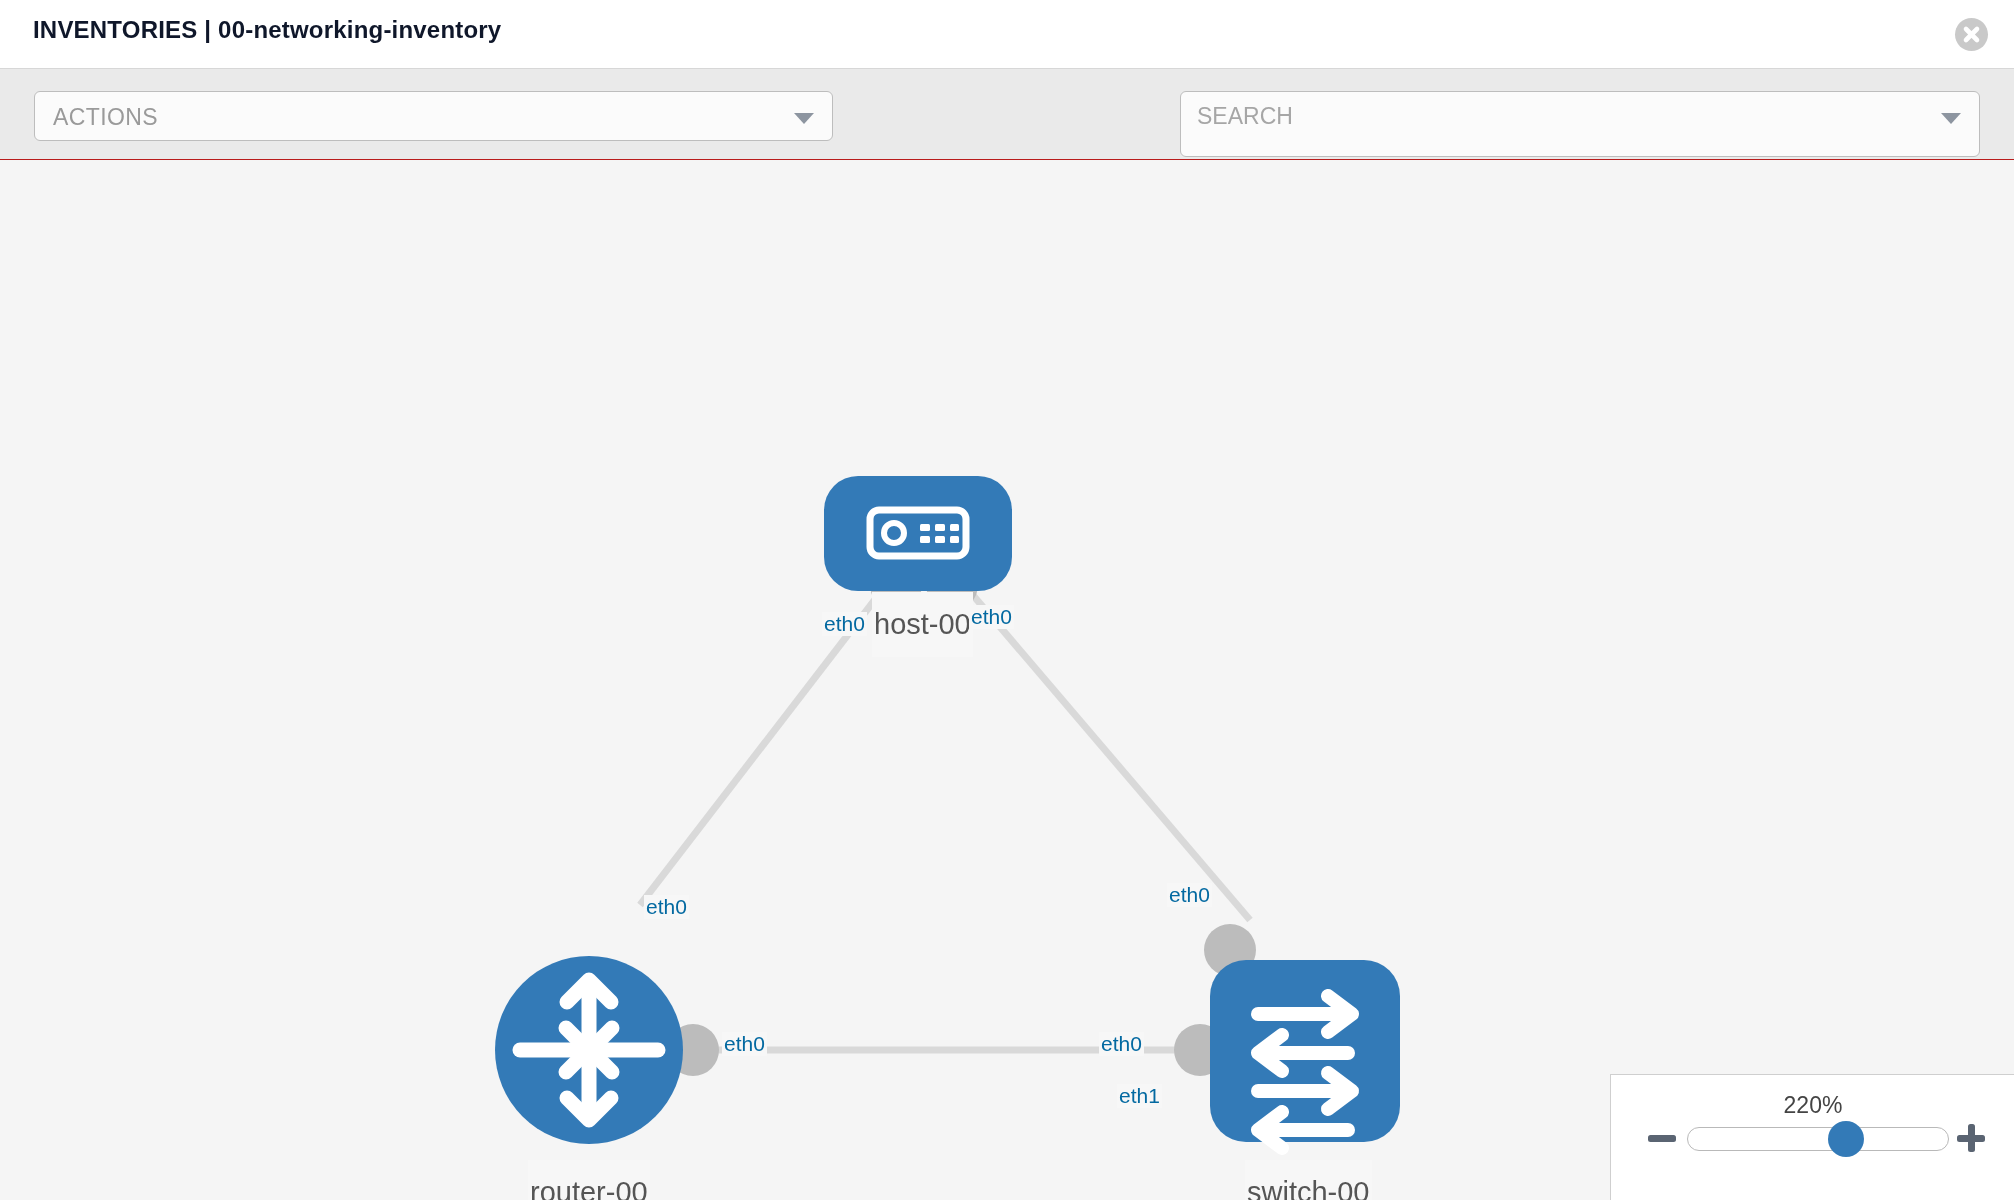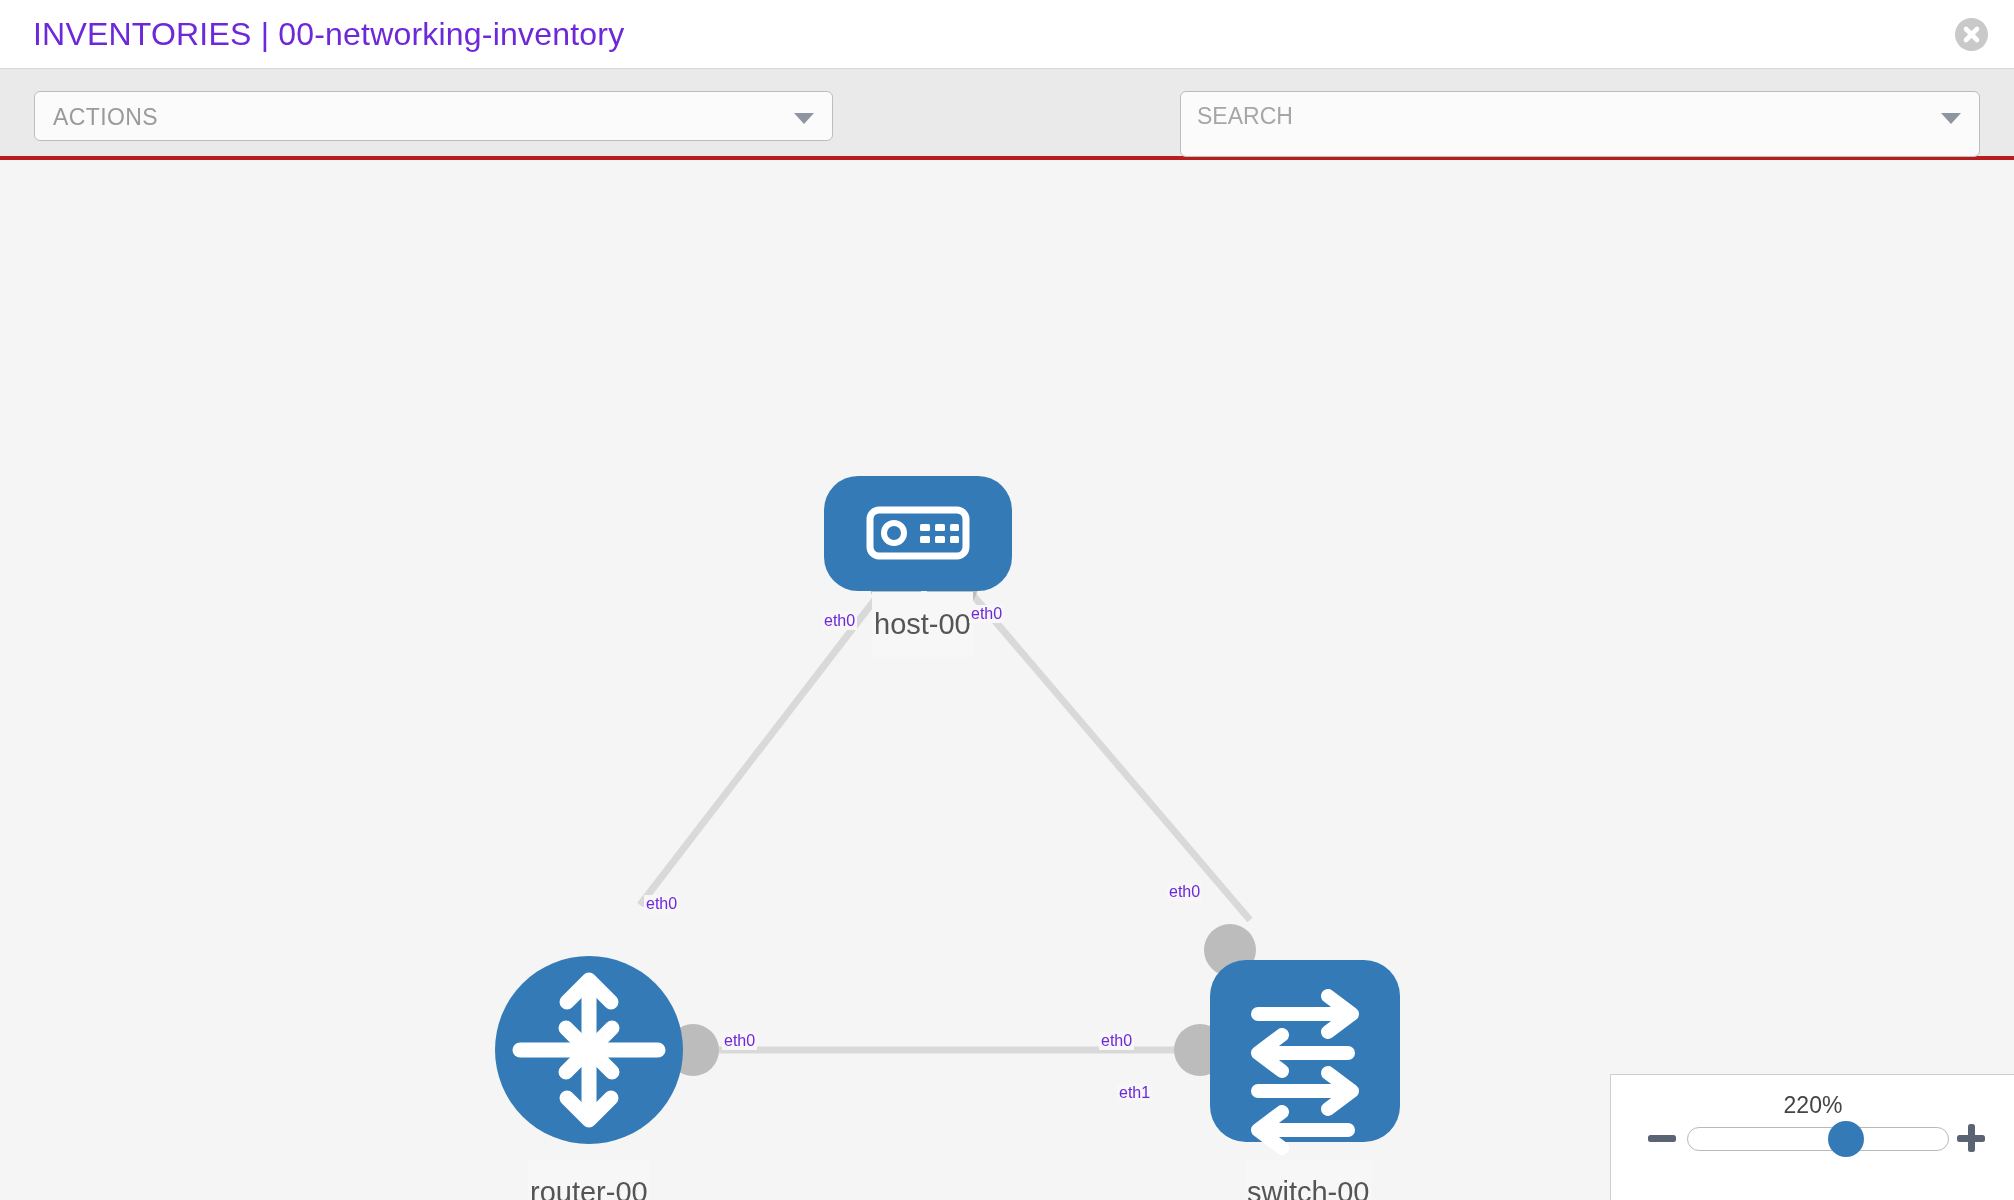--- a/index.html
+++ b/index.html
@@ -18,40 +18,40 @@
   
   .titlebar {
     position: absolute; left: 0; top: 0;
     width: 2014px; height: 69px;
     background: #ffffff;
     border-bottom: 1px solid #d7d7d7;
     box-sizing: border-box;
   }
   .title-text {
     position: absolute; left: 33px; top: 16px;
-    font-size: 32px; font-weight: normal;
-    color: #6d28d9;
+    font-size: 24px; font-weight: bold;
+    color: #0f172a;
     letter-spacing: 0.2px;
     white-space: nowrap;
   }
   .close-btn {
     position: absolute; right: 26px; top: 18px;
     width: 33px; height: 33px;
     border-radius: 50%;
     background: #c9c9c9;
     cursor: pointer;
   }
   .close-btn svg { display:block; }
 
   
   .toolbar {
     position: absolute; left: 0; top: 69px;
     width: 2014px; height: 91px;
     background: #eaeaea;
-    border-bottom: 4px solid #b91c1c;
+    border-bottom: 1px solid #b91c1c;
     box-sizing: border-box;
   }
   .actions-select {
     position: absolute; left: 34px; top: 22px;
     width: 799px; height: 50px;
     background: #fbfbfb;
     border: 1px solid #bdbdbd;
     border-radius: 6px;
     box-sizing: border-box;
   }
@@ -106,22 +106,22 @@
   .node-label {
     position: absolute;
     font-size: 29px;
     color: #555555;
     background: #f7f7f7;
     white-space: nowrap;
     padding: 16px 2px;
   }
   .iface-label {
     position: absolute;
-    font-size: 16px;
-    color: #6d28d9;
+    font-size: 21px;
+    color: #0369a1;
     background: #f7f7f7;
     white-space: nowrap;
     padding: 0 2px;
   }
 
   
   .zoom-panel {
     position: absolute; right: 0; bottom: 0;
     width: 404px; height: 126px;
     background: #ffffff;

